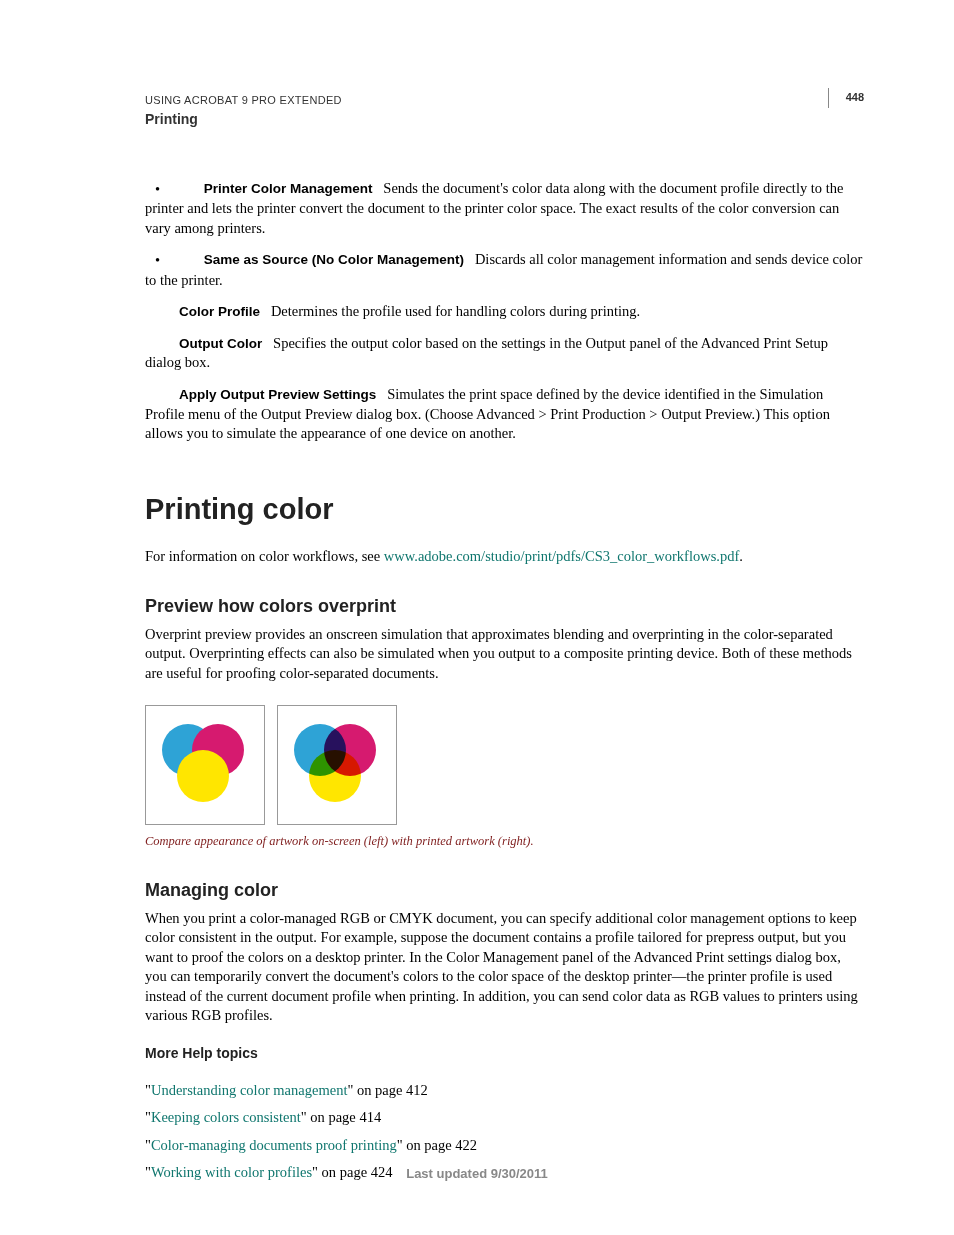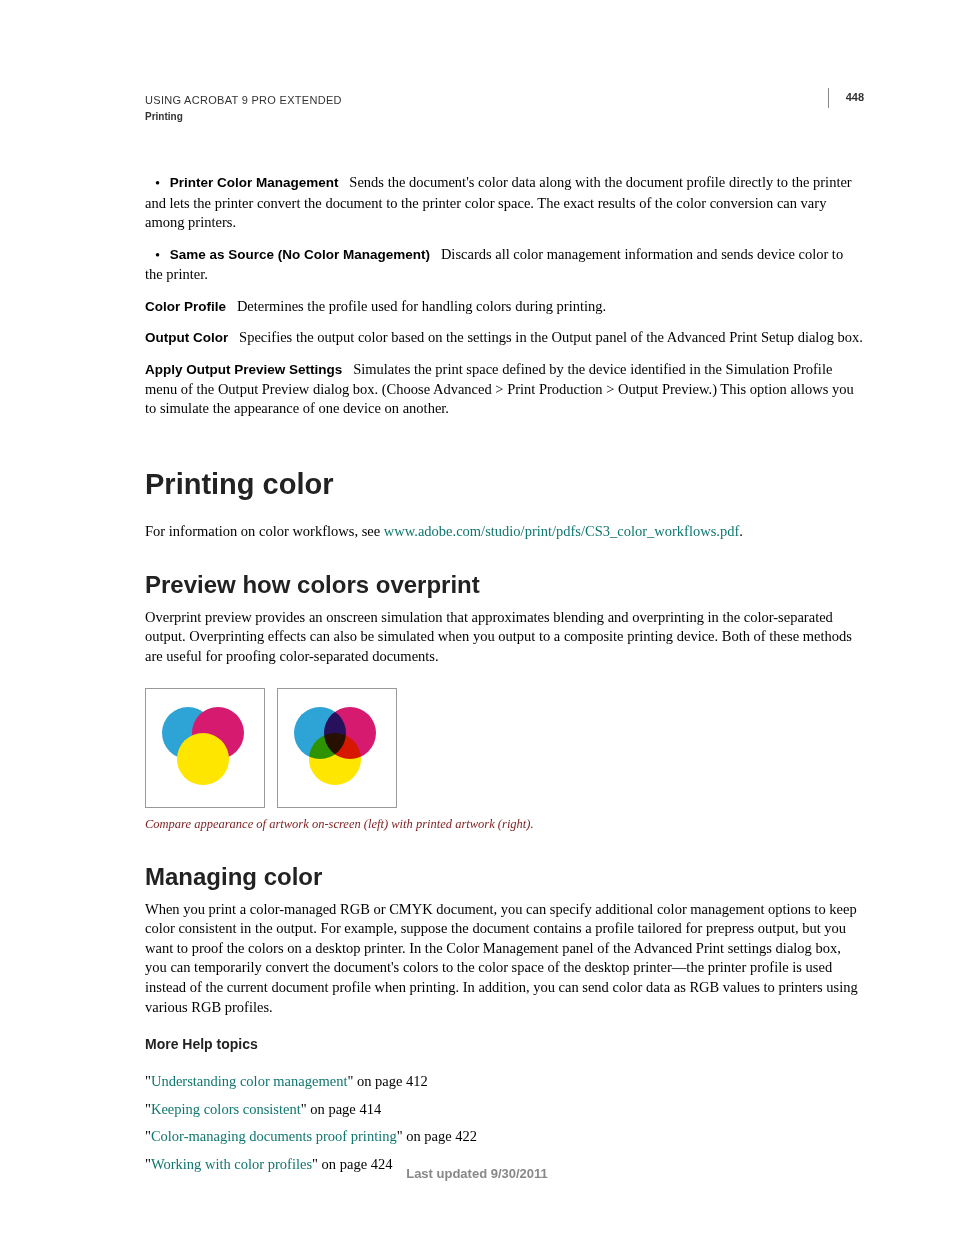--- a/index.html
+++ b/index.html
@@ -30,54 +30,55 @@
     font-family: "Myriad Pro", "Helvetica Neue", Arial, sans-serif;
     font-size: 11px;
     font-weight: bold;
     color: #333;
     border-left: 1px solid #888;
     padding-left: 17px;
     line-height: 1.8;
   }
   .breadcrumb {
     font-family: "Myriad Pro", "Helvetica Neue", Arial, sans-serif;
-    font-size: 10px;
+    font-size: 14px;
     font-weight: bold;
     color: #333;
     margin-bottom: 50px;
   }
   .para {
     margin-bottom: 12px;
     text-align: left;
   }
   .bullet-para {
     margin-bottom: 12px;
   }
   .bullet {
     display: inline-block;
     margin: 0 6px 0 10px;
     vertical-align: middle;
   }
   .term {
     font-family: "Myriad Pro", "Helvetica Neue", Arial, sans-serif;
     font-weight: bold;
     font-size: 13.5px;
+    margin-left: 34px;
   }
   h1 {
     font-family: "Myriad Pro", "Helvetica Neue", Arial, sans-serif;
     font-weight: bold;
     font-size: 29px;
     margin-top: 46px;
     margin-bottom: 18px;
     color: #222;
   }
   h2 {
     font-family: "Myriad Pro", "Helvetica Neue", Arial, sans-serif;
     font-weight: bold;
-    font-size: 24px;
+    font-size: 18px;
     margin-top: 28px;
     margin-bottom: 6px;
     color: #222;
   }
   h3 {
     font-family: "Myriad Pro", "Helvetica Neue", Arial, sans-serif;
     font-weight: bold;
     font-size: 14px;
     margin-top: 18px;
     margin-bottom: 18px;

